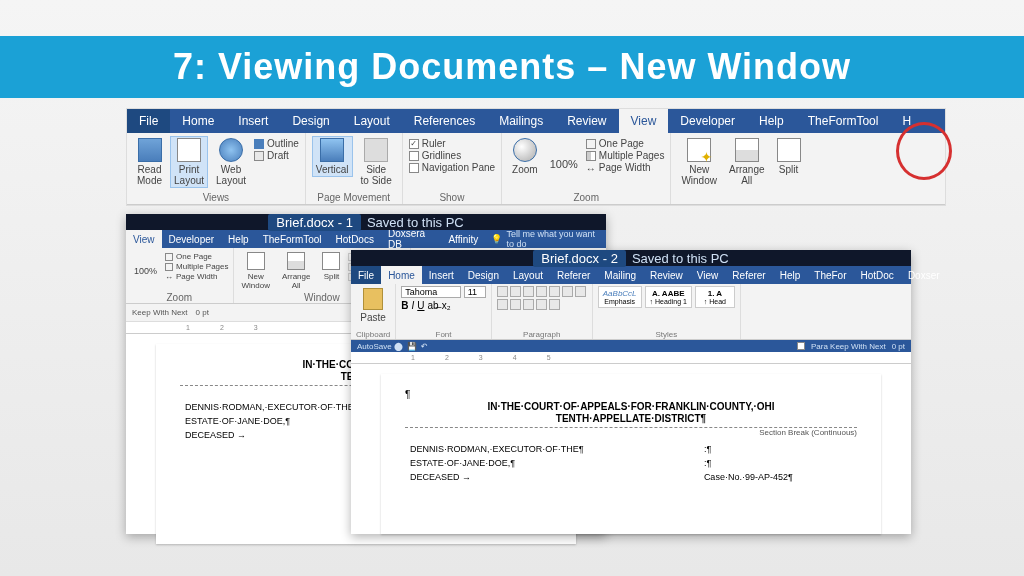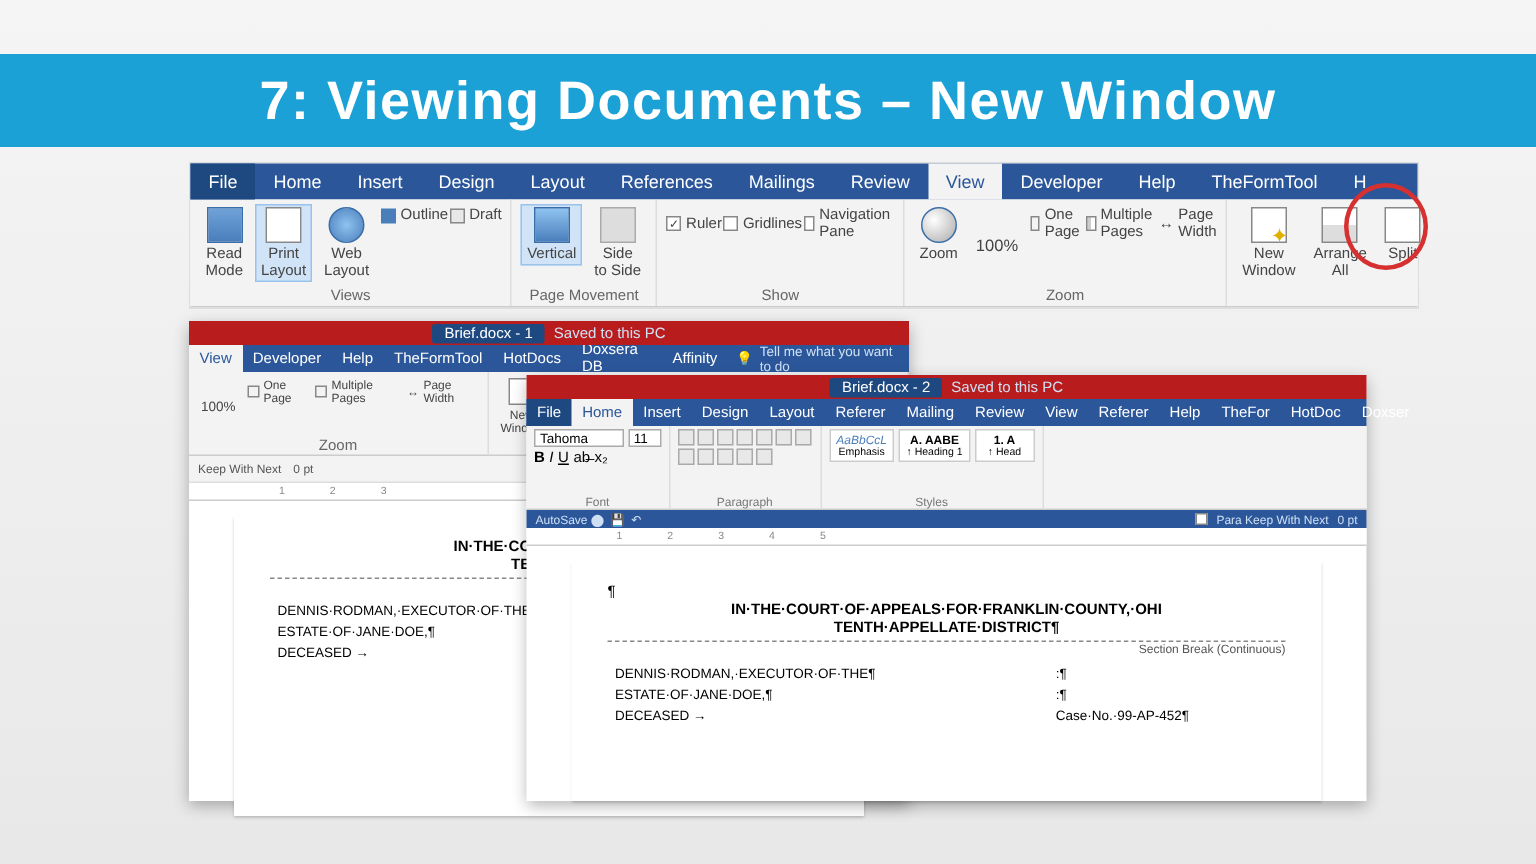--- a/index.html
+++ b/index.html
@@ -14,32 +14,32 @@
 .ribbon-tab { color: #fff; font-size: 12px; padding: 0 12px; display: flex; align-items: center; cursor: pointer; }
 .ribbon-tab.active { background: #f3f3f3; color: #2b579a; }
 .ribbon-tab.file { background: #1e4980; }
 .ribbon-body { display: flex; height: 72px; background: #f3f3f3; border-bottom: 1px solid #ccc; }
 .ribbon-group { display: flex; flex-direction: column; justify-content: space-between; border-right: 1px solid #ddd; padding: 3px 6px 1px 6px; position: relative; }
 .ribbon-group-label { font-size: 10px; color: #666; text-align: center; }
 .ribbon-group-content { display: flex; align-items: flex-start; gap: 4px; flex: 1; }
 .big-btn { display: flex; flex-direction: column; align-items: center; justify-content: center; font-size: 10px; color: #444; padding: 2px 4px; cursor: pointer; text-align: center; line-height: 11px; }
 .big-btn .icon { width: 24px; height: 24px; background: #4a7ebb; border: 1px solid #3a6ea8; margin-bottom: 2px; }
 .big-btn.active { background: #d0e3f7; border: 1px solid #9ac3ec; padding: 1px 3px; }
-.chk-list { display: flex; gap: 1px; font-size: 10px; color: #444; padding-top: 2px; }
+.chk-list { display: flex; flex-direction: column; gap: 1px; font-size: 10px; color: #444; padding-top: 2px; }
 .chk-item { display: flex; align-items: center; gap: 3px; }
 .chk-box { width: 10px; height: 10px; border: 1px solid #888; display: flex; align-items: center; justify-content: center; font-size: 8px; background: #fff; }
 .zoom-num { font-size: 11px; color: #444; align-self: center; padding: 0 4px; }
 .ellipse-highlight { position: absolute; width: 56px; height: 58px; border: 3px solid #d63030; border-radius: 50%; top: 24px; right: 96px; pointer-events: none; z-index: 10; }
 
 
 .child-windows { position: relative; width: 820px; margin: 8px auto 0; height: 330px; }
 .win { position: absolute; background: #fff; box-shadow: 0 3px 10px rgba(0,0,0,0.3); }
 .win1 { left: 0; top: 0; width: 480px; height: 320px; }
 .win2 { left: 225px; top: 36px; width: 560px; height: 284px; }
-.win-titlebar { background: #b91c1c; height: 16px; display: flex; align-items: center; justify-content: center; color: #fff; font-size: 10px; position: relative; }
+.win-titlebar { background: #0f172a; height: 16px; display: flex; align-items: center; justify-content: center; color: #fff; font-size: 13px; position: relative; }
 .win-titlebar .doc-name { background: #1e4980; padding: 1px 8px; border-radius: 2px; }
 .win-tabs { background: #2b579a; height: 18px; display: flex; }
 .win-tab { color: #fff; font-size: 10px; padding: 0 7px; display: flex; align-items: center; }
 .win-tab.active { background: #f3f3f3; color: #2b579a; }
 .win-tab.file { background: #1e4980; }
 .win-ribbon { height: 56px; background: #f3f3f3; border-bottom: 1px solid #ccc; display: flex; font-size: 9px; }
 .win-ribbon .ribbon-group { padding: 2px 4px 0; }
 .win-ribbon .big-btn { font-size: 8px; line-height: 9px; }
 .win-ribbon .big-btn .icon { width: 18px; height: 18px; }
 .win-ribbon .chk-item { font-size: 8px; }
@@ -331,20 +331,27 @@
         <div class="win-tab">Review</div>
         <div class="win-tab">View</div>
         <div class="win-tab">Referer</div>
         <div class="win-tab">Help</div>
         <div class="win-tab">TheFor</div>
         <div class="win-tab">HotDoc</div>
         <div class="win-tab">Doxser</div>
       </div>
       <div class="home-ribbon">
         <div class="home-group">
+          <div class="big-btn">
+              <div class="icon" style="width:20px;height:22px;background:#e8c060;border:1px solid #b0903a"></div>
+              <span>Paste</span>
+            </div>
+          <div class="home-group-label">Clipboard</div>
+        </div>
+        <div class="home-group">
           <div>
             <span class="font-sel">Tahoma</span>
             <span class="font-sel" style="min-width:22px">11</span>
             <div style="margin-top:2px;display:flex;gap:3px;font-size:10px">
               <b>B</b>
               <i>I</i>
               <u>U</u>
               <span>ab̶</span>
               <span>x₂</span>
             </div>

